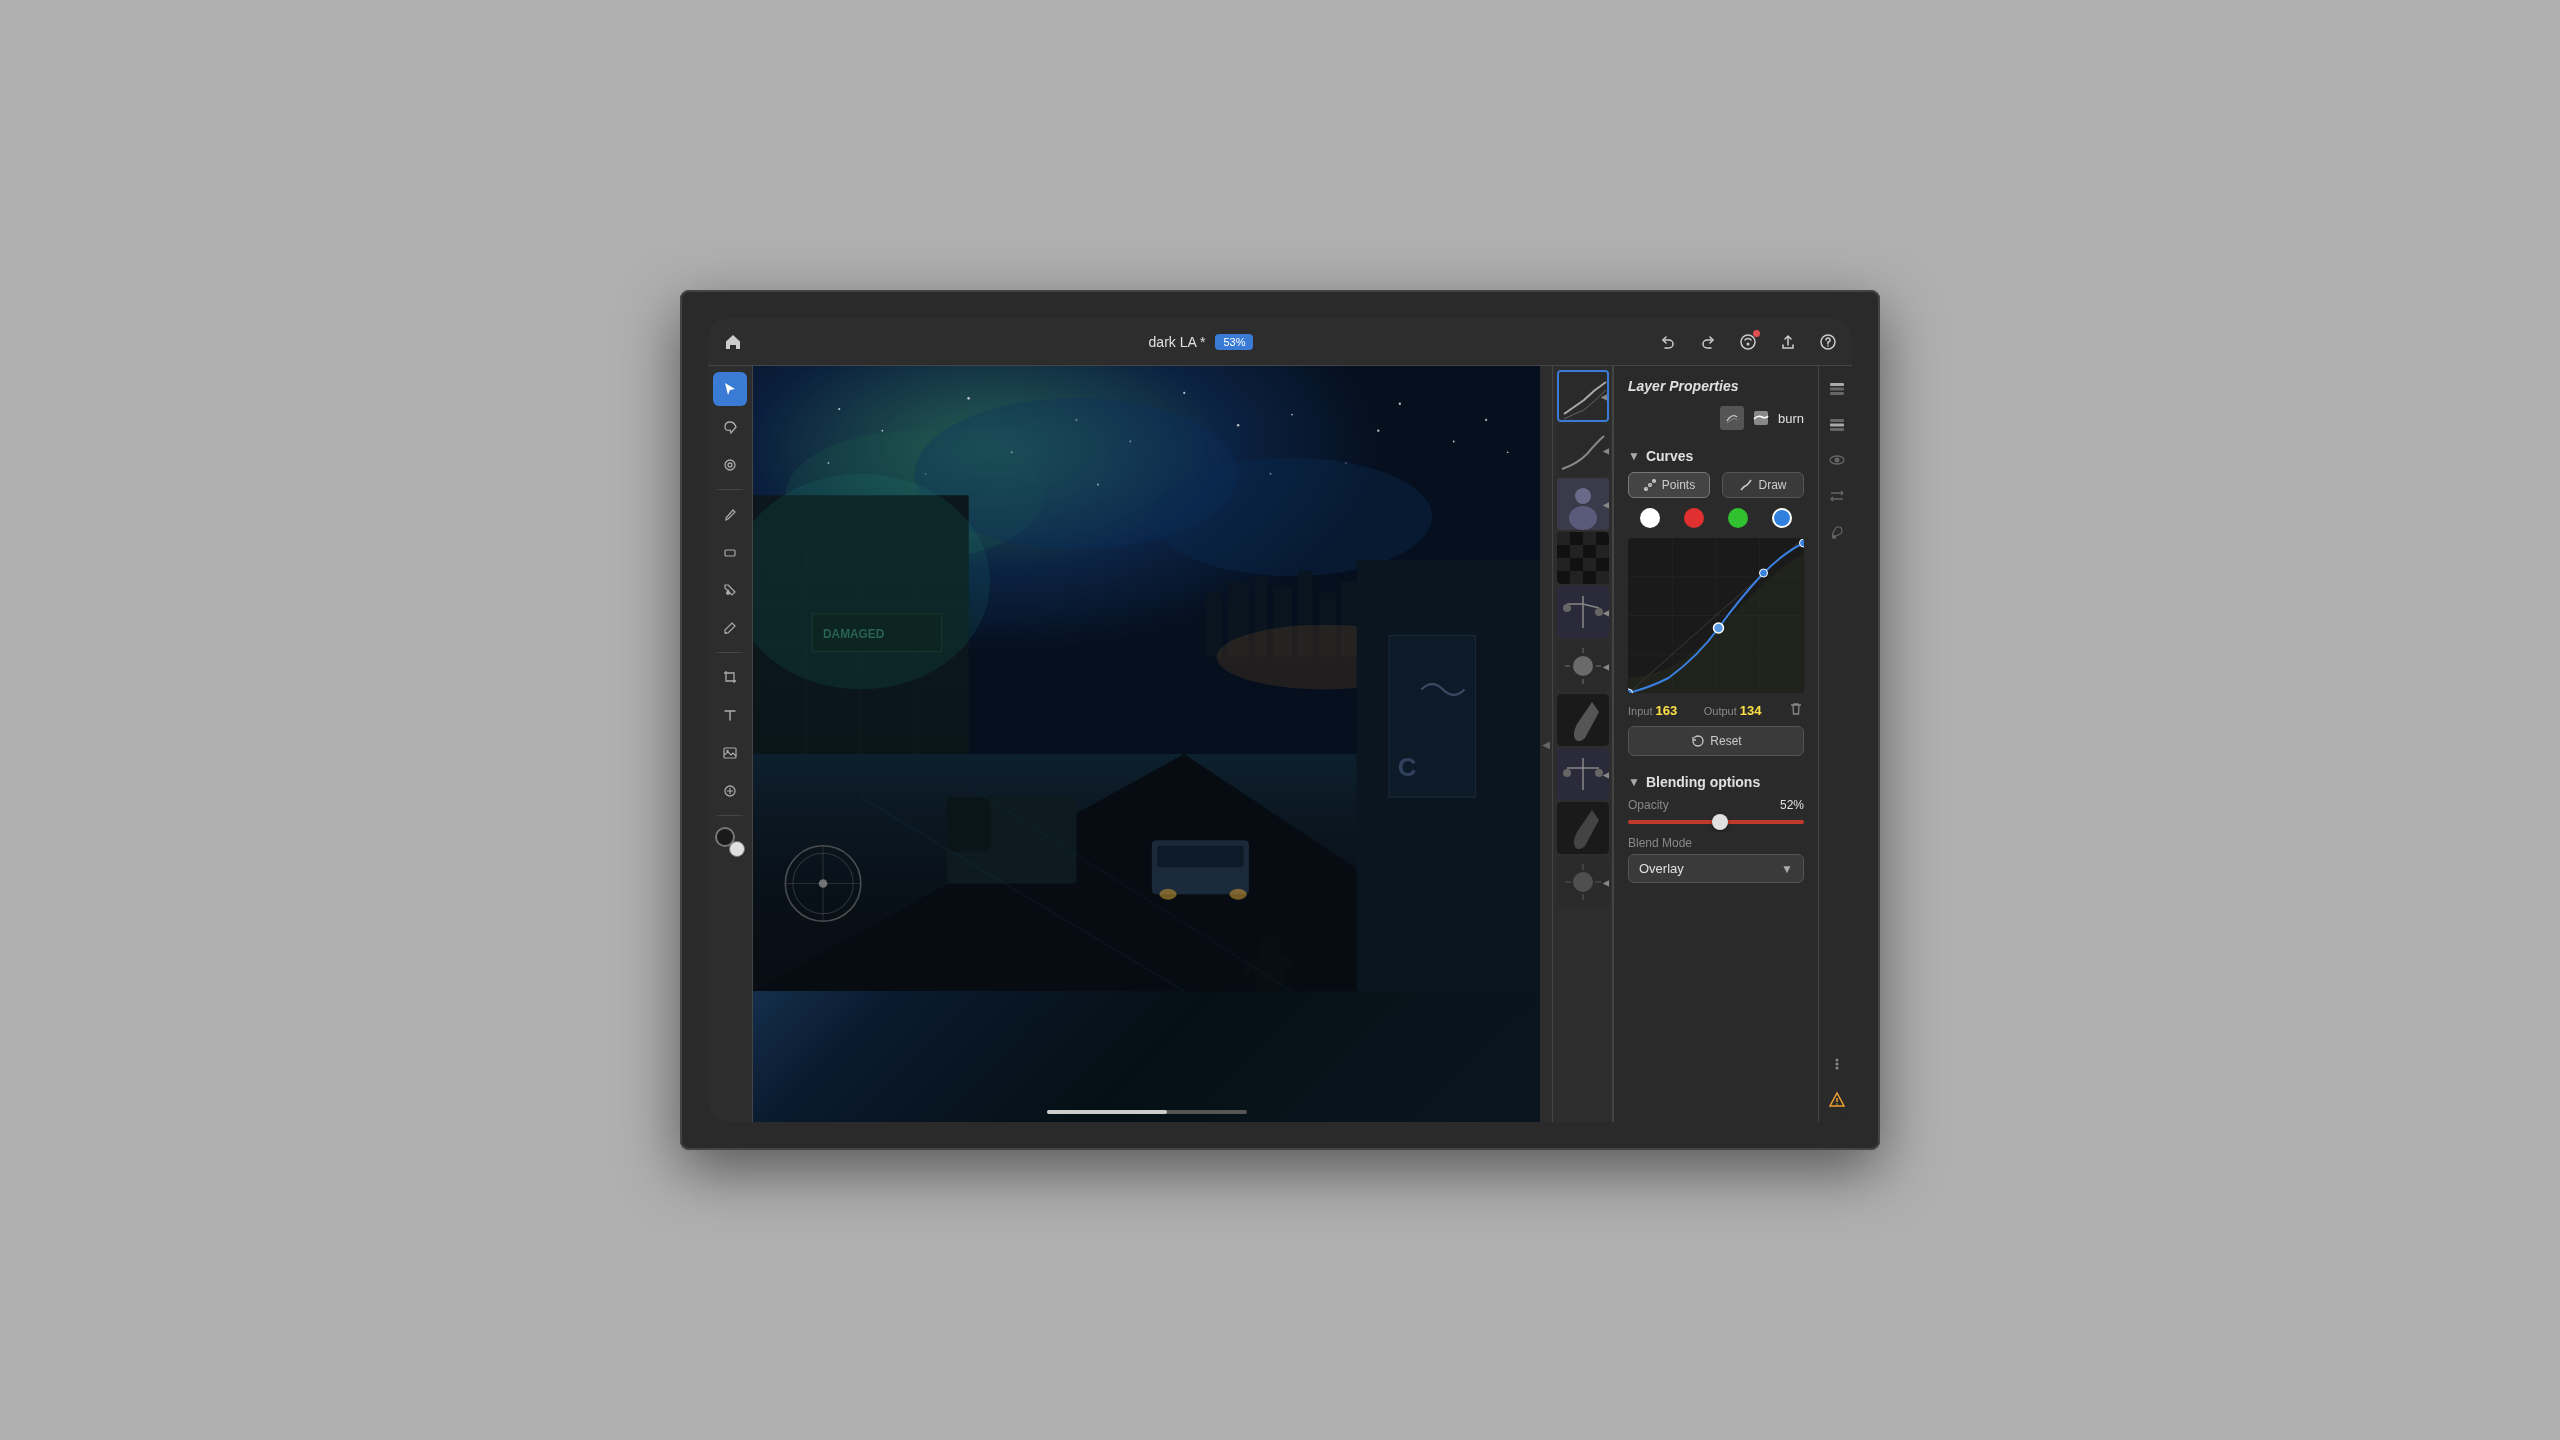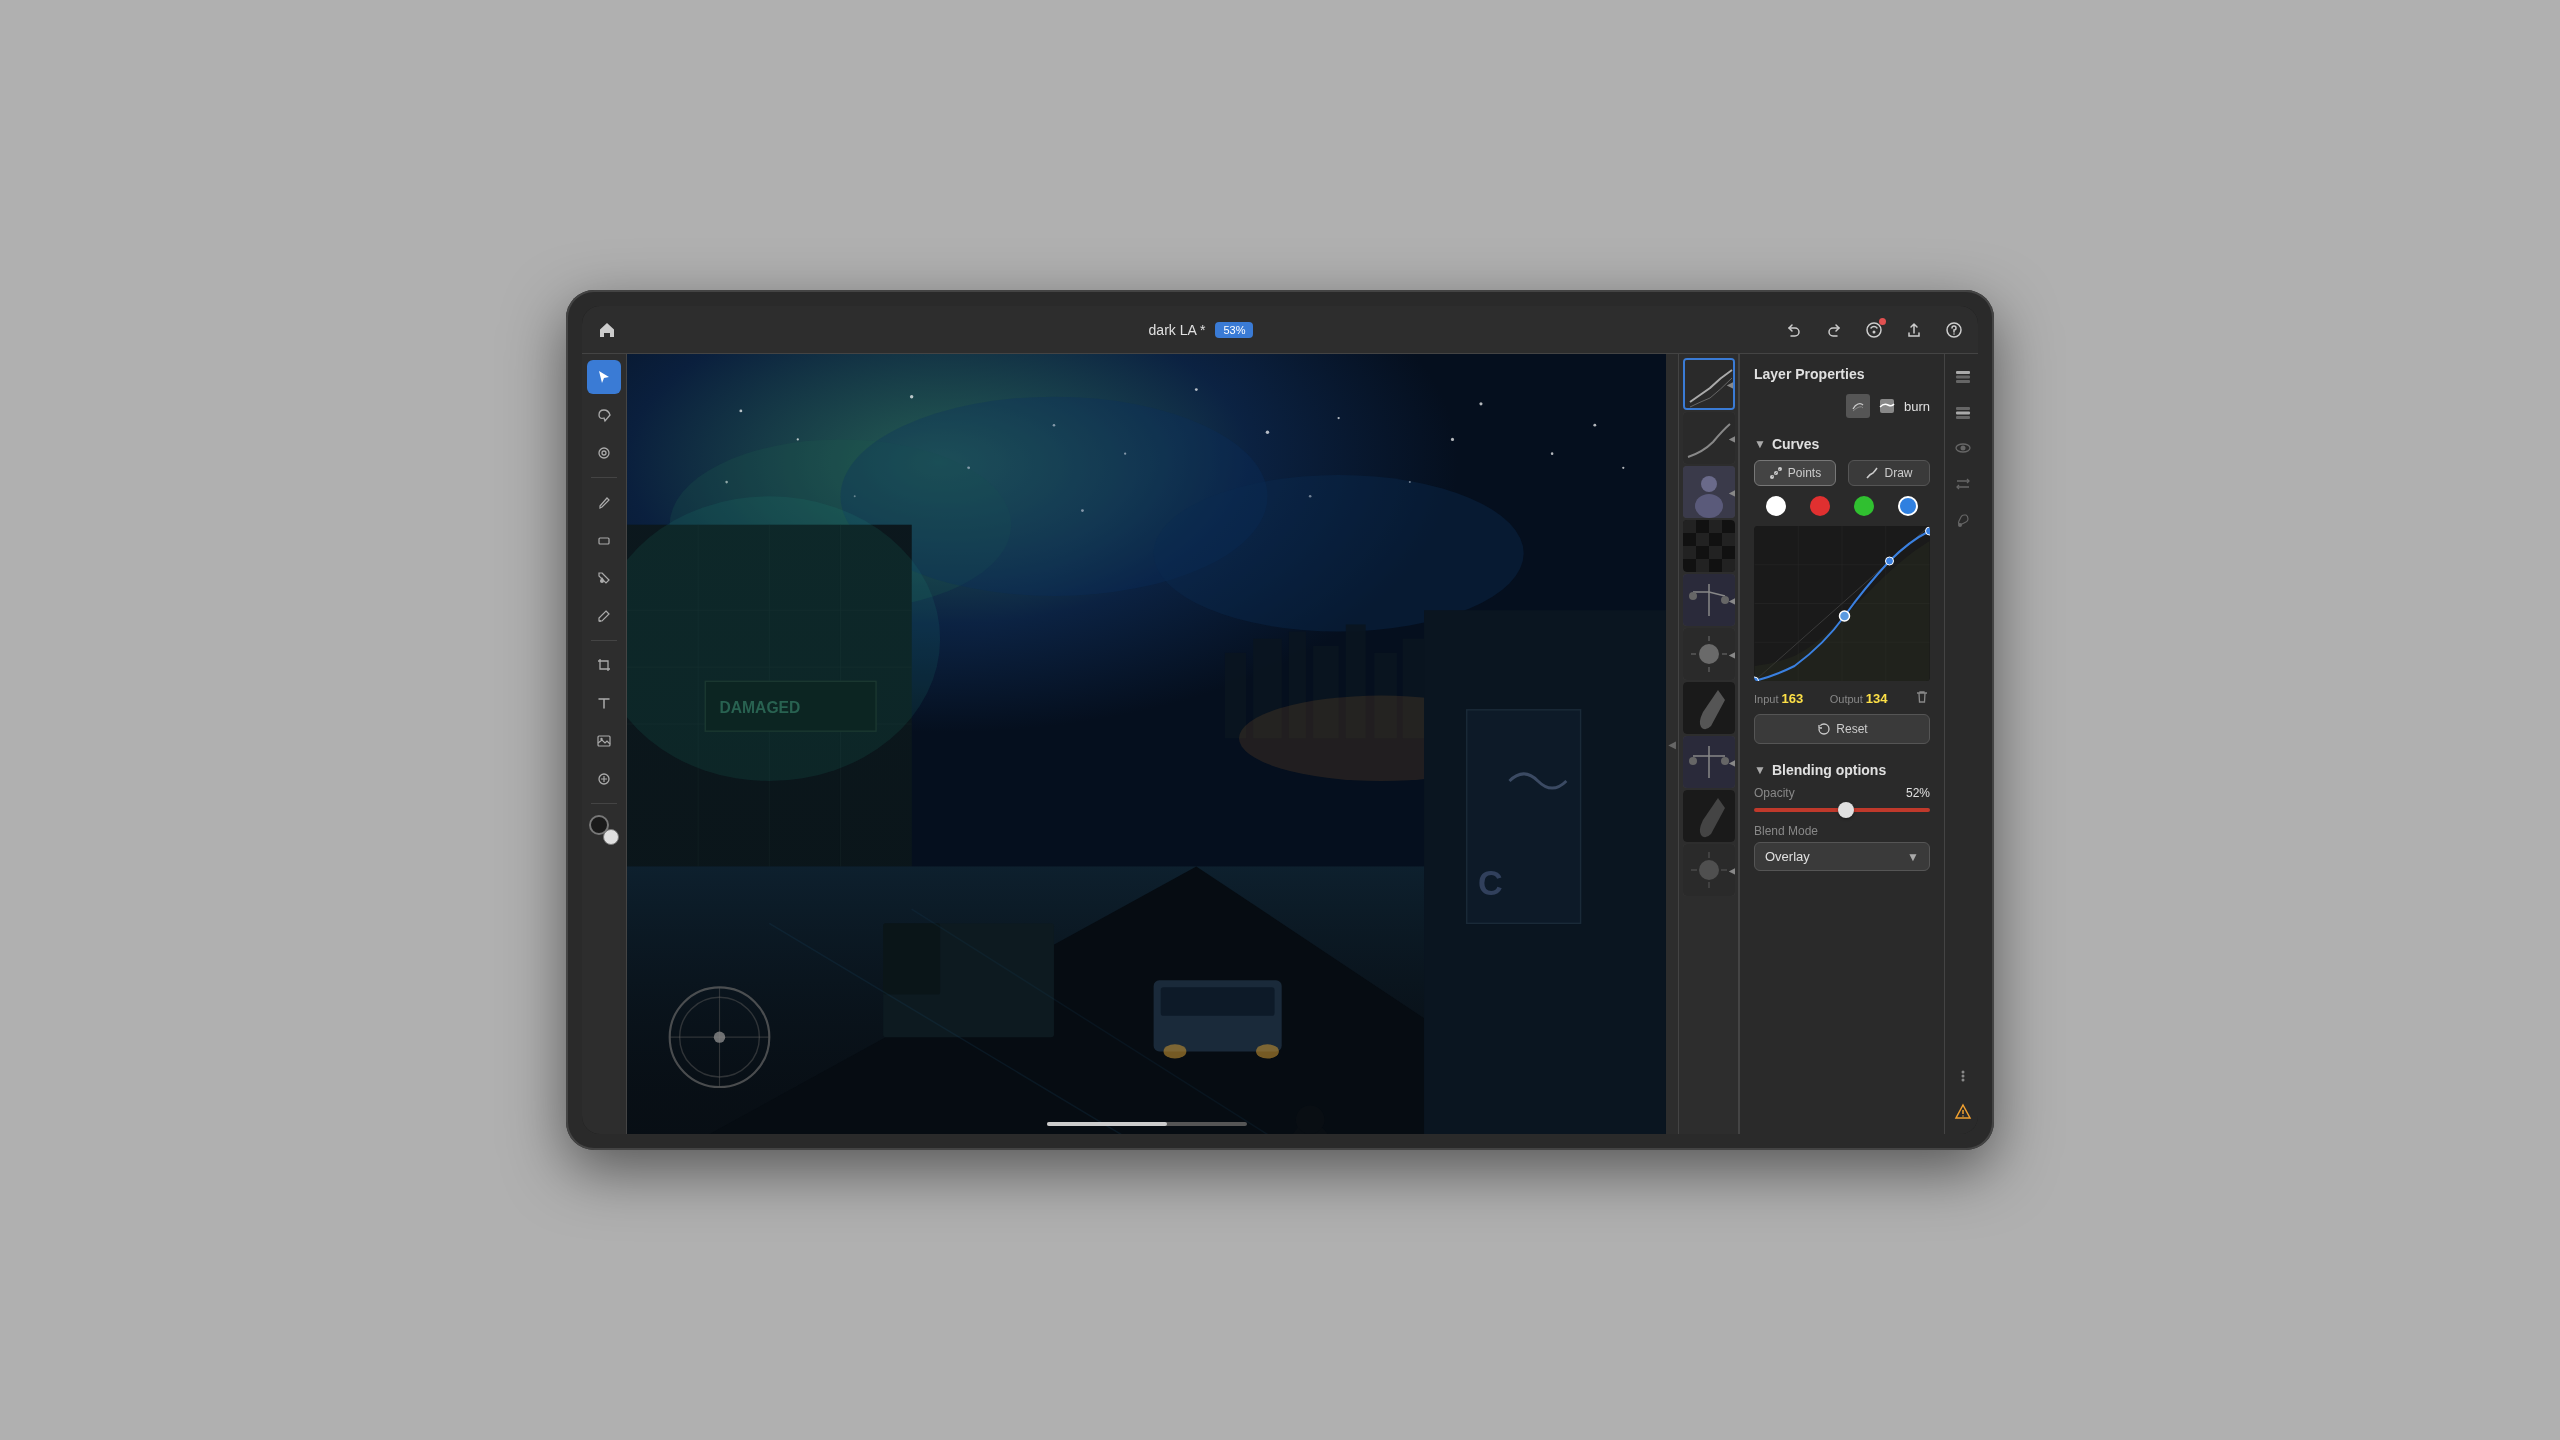--- a/index.html
+++ b/index.html
@@ -6,25 +6,25 @@
     body {
       background: #b0b0b0;
       display: flex;
       justify-content: center;
       align-items: center;
       width: 2560px;
       height: 1440px;
       font-family: -apple-system, BlinkMacSystemFont, 'Segoe UI', sans-serif;
     }
     .tablet-frame {
-      width: 1428px;
+      width: 1200px;
       height: 860px;
       background: #2a2a2a;
-      border-radius: 28px;
-      padding: 16px;
+      border-radius: 9px;
+      padding: 28px;
       box-shadow: 0 20px 60px rgba(0,0,0,0.5), inset 0 0 0 2px #444;
       position: relative;
     }
     .tablet-screen {
       width: 100%;
       height: 100%;
       background: #1a1a1a;
       border-radius: 18px;
       overflow: hidden;
       display: flex;
@@ -224,20 +224,21 @@
       flex-direction: column;
       flex-shrink: 0;
       border-left: 1px solid #444;
       overflow-y: auto;
     }
     .panel-header {
       padding: 12px 14px 8px;
       display: flex;
       align-items: flex-start;
       justify-content: space-between;
+      font-style: italic;
     }
     .panel-title {
       color: #e0e0e0;
       font-size: 14px;
       font-weight: 600;
     }
     .layer-mode-row {
       padding: 4px 14px 10px;
       display: flex;
       align-items: center;

